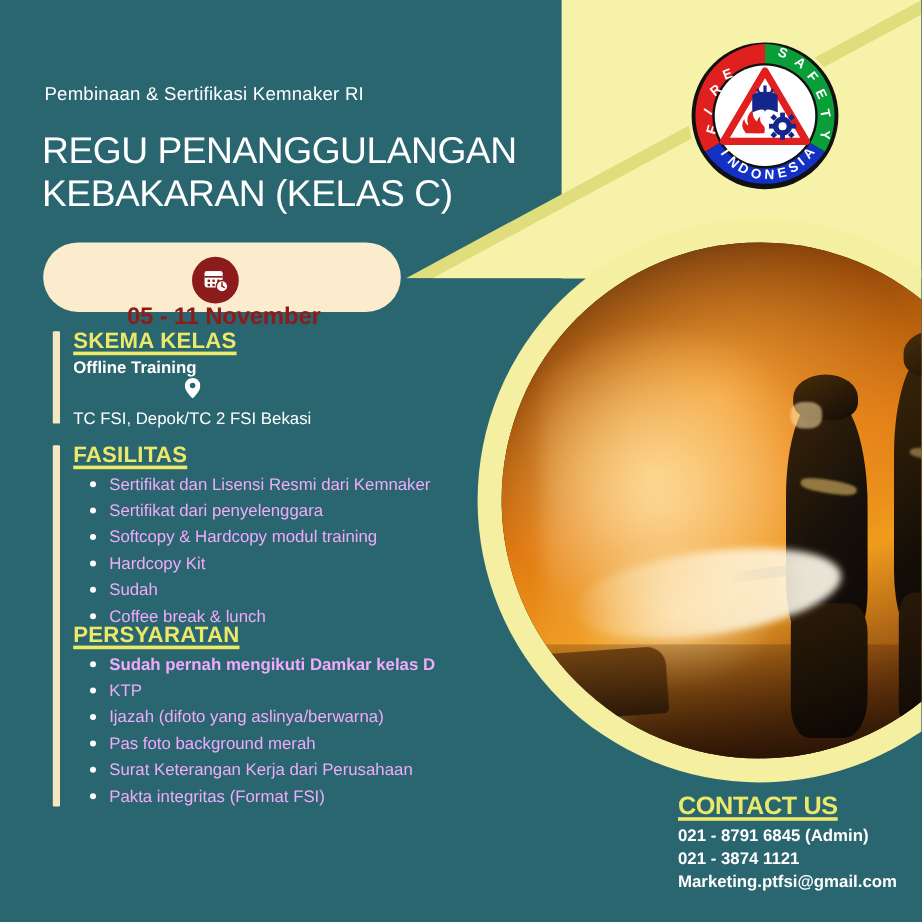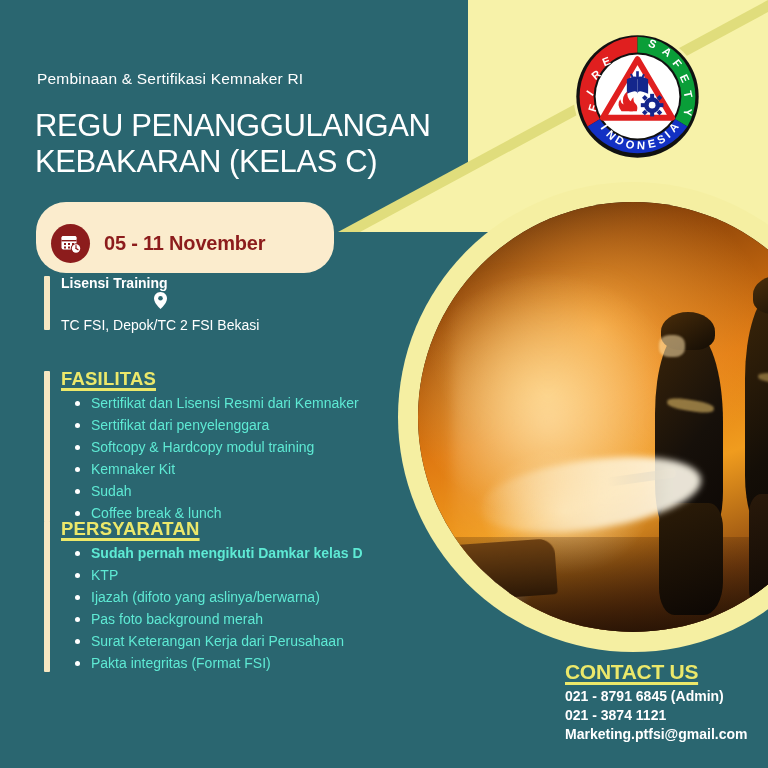--- a/index.html
+++ b/index.html
@@ -194,28 +194,29 @@
     font-size:31px;
     font-weight:400;
     line-height:1.16;
     letter-spacing:-0.4px;
   }
 
   
   .date-pill{
     position:absolute;
     left:36px;top:202px;
-    height:71px;
+    height:58px;
     min-width:298px;
     background:#fbeccd;
     border-radius:30px;
     display:flex;
     align-items:center;
     padding:12px 26px 0 15px;
     box-sizing:border-box;
+    flex-direction:column;
   }
   .date-icon{
     width:39px;height:39px;
     border-radius:50%;
     background:#8c1c1c;
     display:flex;align-items:center;justify-content:center;
     flex:0 0 auto;
   }
   .date-text{
     margin-left:14px;
@@ -264,21 +265,21 @@
     gap:5px;
     flex-direction:column;
   }
   ul.bullets{
     list-style:none;
     margin:2px 0 0 0;
     padding:0 0 0 14px;
   }
   ul.bullets li{
     position:relative;
-    color:#5eead4;
+    color:#f0abfc;
     font-size:14px;
     line-height:1.57;
     padding-left:16px;
     white-space:nowrap;
   }
   ul.bullets li::before{
     content:"";
     position:absolute;
     left:0;top:8px;
     width:5px;height:5px;
@@ -429,39 +430,40 @@
         <g stroke="#8c1c1c" stroke-width="1.2" stroke-linecap="round">
           <line x1="17" y1="16.5" x2="17" y2="13.7"></line>
           <line x1="17" y1="16.5" x2="19" y2="17.6"></line>
         </g>
       </svg>
     </span>
     <span class="date-text">05 - 11 November</span>
   </div>
 
   <div class="section" id="sec-skema">
-    <div class="subline">Lisensi Training</div>
+    <div class="sec-title">SKEMA KELAS</div>
+    <div class="subline">Offline Training</div>
     <div class="locline">
       <span>
         <svg width="13" height="17" viewBox="0 0 13 17" aria-hidden="true">
           <path d="M6.5 0 C2.9 0 0 2.9 0 6.5 C0 11.4 6.5 17 6.5 17 C6.5 17 13 11.4 13 6.5 C13 2.9 10.1 0 6.5 0 Z" fill="#ffffff"></path>
           <circle cx="6.5" cy="6.3" r="2.3" fill="#2a6670"></circle>
         </svg>
       </span>
       <span>TC FSI, Depok/TC 2 FSI Bekasi</span>
     </div>
   </div>
 
   <div class="section" id="sec-fasilitas">
     <div class="sec-title">FASILITAS</div>
     <ul class="bullets" id="list-fasilitas">
         <li>Sertifikat dan Lisensi Resmi dari Kemnaker</li>
         <li>Sertifikat dari penyelenggara</li>
         <li>Softcopy &amp; Hardcopy modul training</li>
-        <li>Kemnaker Kit</li>
+        <li>Hardcopy Kit</li>
         <li>Sudah</li>
         <li>Coffee break &amp; lunch</li>
       </ul>
   </div>
 
   <div class="section" id="sec-persyaratan">
     <div class="sec-title">PERSYARATAN</div>
     <ul class="bullets" id="list-persyaratan">
         <li class="bold">Sudah pernah mengikuti Damkar kelas D</li>
         <li>KTP</li>

